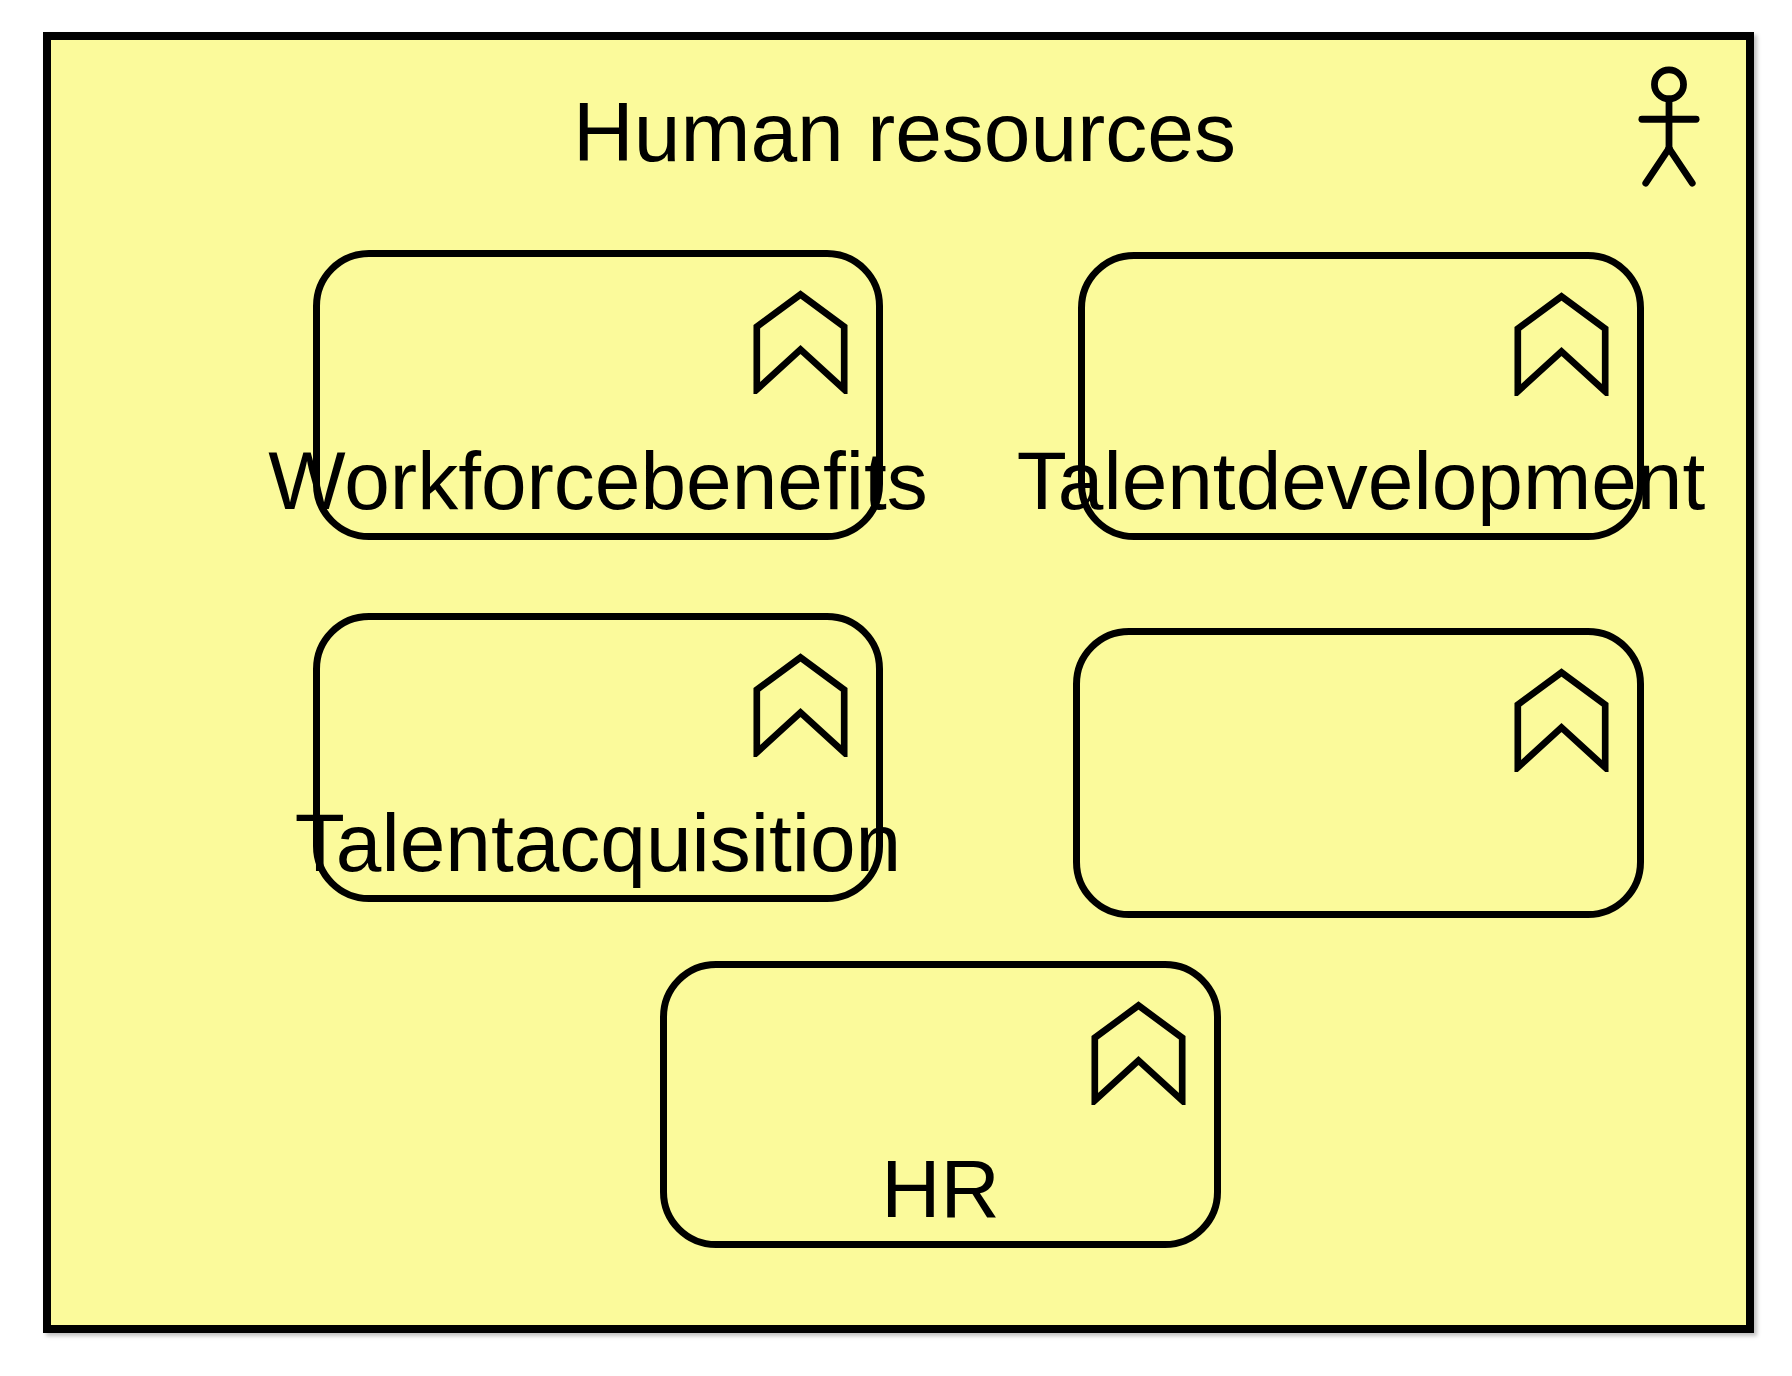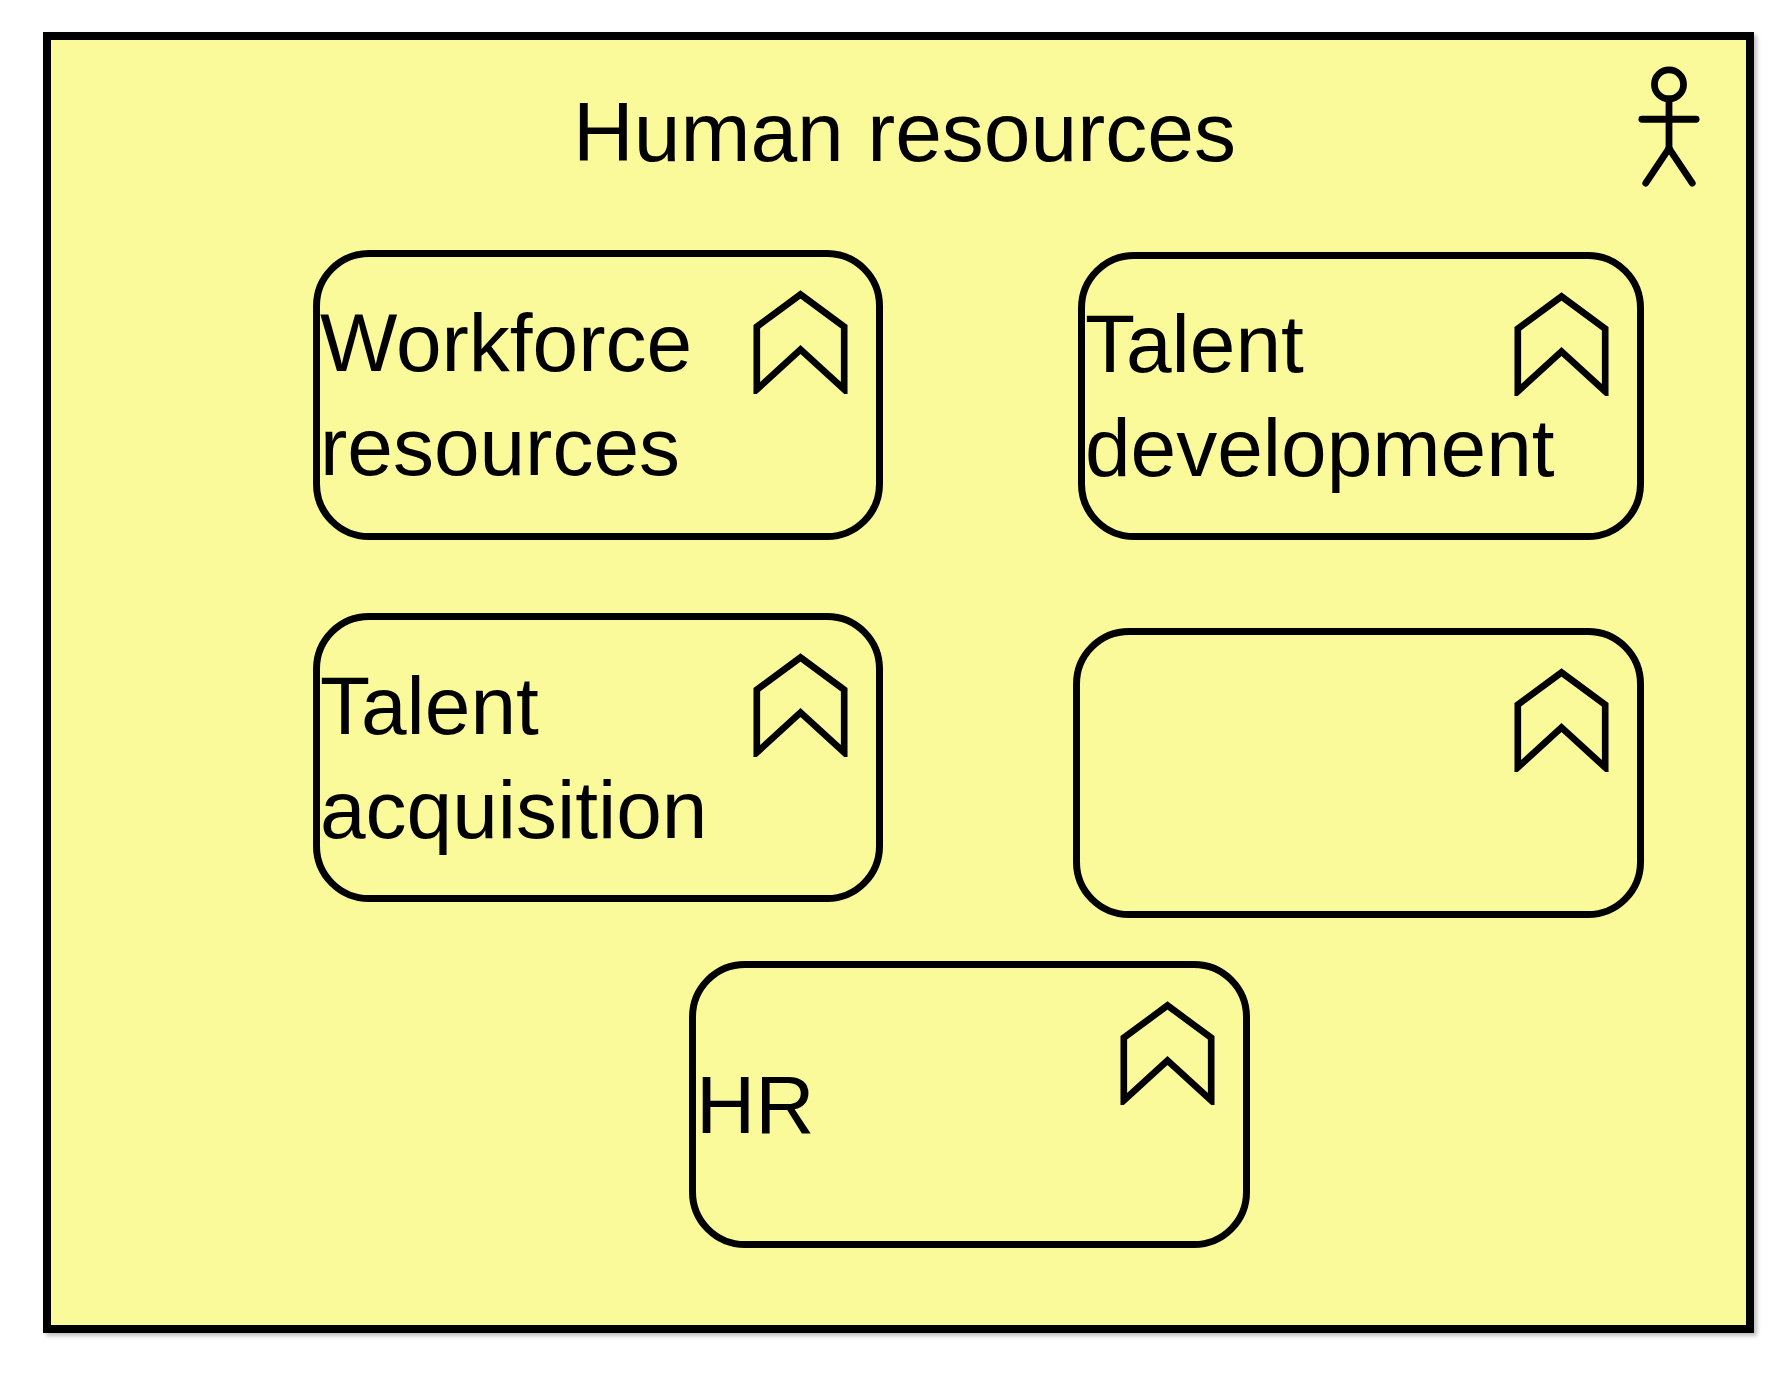--- a/index.html
+++ b/index.html
@@ -34,35 +34,35 @@
 
   
   .fbox{
     position:absolute;
     border:7px solid var(--stroke);
     border-radius:56px;
     background:transparent;
   }
   .fbox .lbl{
     position:absolute;left:0;right:0;top:0;bottom:0;
-    display:flex;flex-direction:column;justify-content:center;align-items:flex-start;
+    display:flex;flex-direction:row;justify-content:center;align-items:flex-end;
     font-size:82px;line-height:104px;color:var(--text);
     text-align:center;white-space:nowrap;
   }
   .fbox .lbl span{display:block;}
   .chev{
     position:absolute;top:33px;right:28px;width:95px;height:104px;
   }
   .chev polygon{fill:none;stroke:var(--stroke);stroke-width:7;stroke-linejoin:miter;}
 
   .b1{left:262px;top:210px;width:570px;height:290px;}
   .b2{left:1027px;top:212px;width:566px;height:288px;}
   .b3{left:262px;top:573px;width:570px;height:289px;}
   .b4{left:1022px;top:588px;width:571px;height:290px;}
-  .b5{left:638px;top:921px;width:561px;height:287px;}
+  .b5{left:609px;top:921px;width:561px;height:287px;}
 </style>
 </head>
 <body>
 
 <div id="stage">
 
   <div class="container-shape">
 
     <div class="container-title">Human resources</div>
 
@@ -70,21 +70,21 @@
       <circle cx="32" cy="20" r="15"></circle>
       <line x1="32" y1="35" x2="32" y2="86"></line>
       <line x1="4" y1="56" x2="60" y2="56"></line>
       <line x1="32" y1="86" x2="8" y2="122"></line>
       <line x1="32" y1="86" x2="56" y2="122"></line>
     </svg>
 
     <div class="fbox b1">
       <div class="lbl">
         <span>Workforce</span>
-        <span>resources</span>
+        <span>benefits</span>
       </div>
       <svg class="chev" viewBox="0 0 100 108" aria-hidden="true">
         <polygon points="4,104 4,38 50,4 96,38 96,104 50,62"></polygon>
       </svg>
     </div>
 
     <div class="fbox b2">
       <div class="lbl">
         <span>Talent</span>
         <span>development</span>

